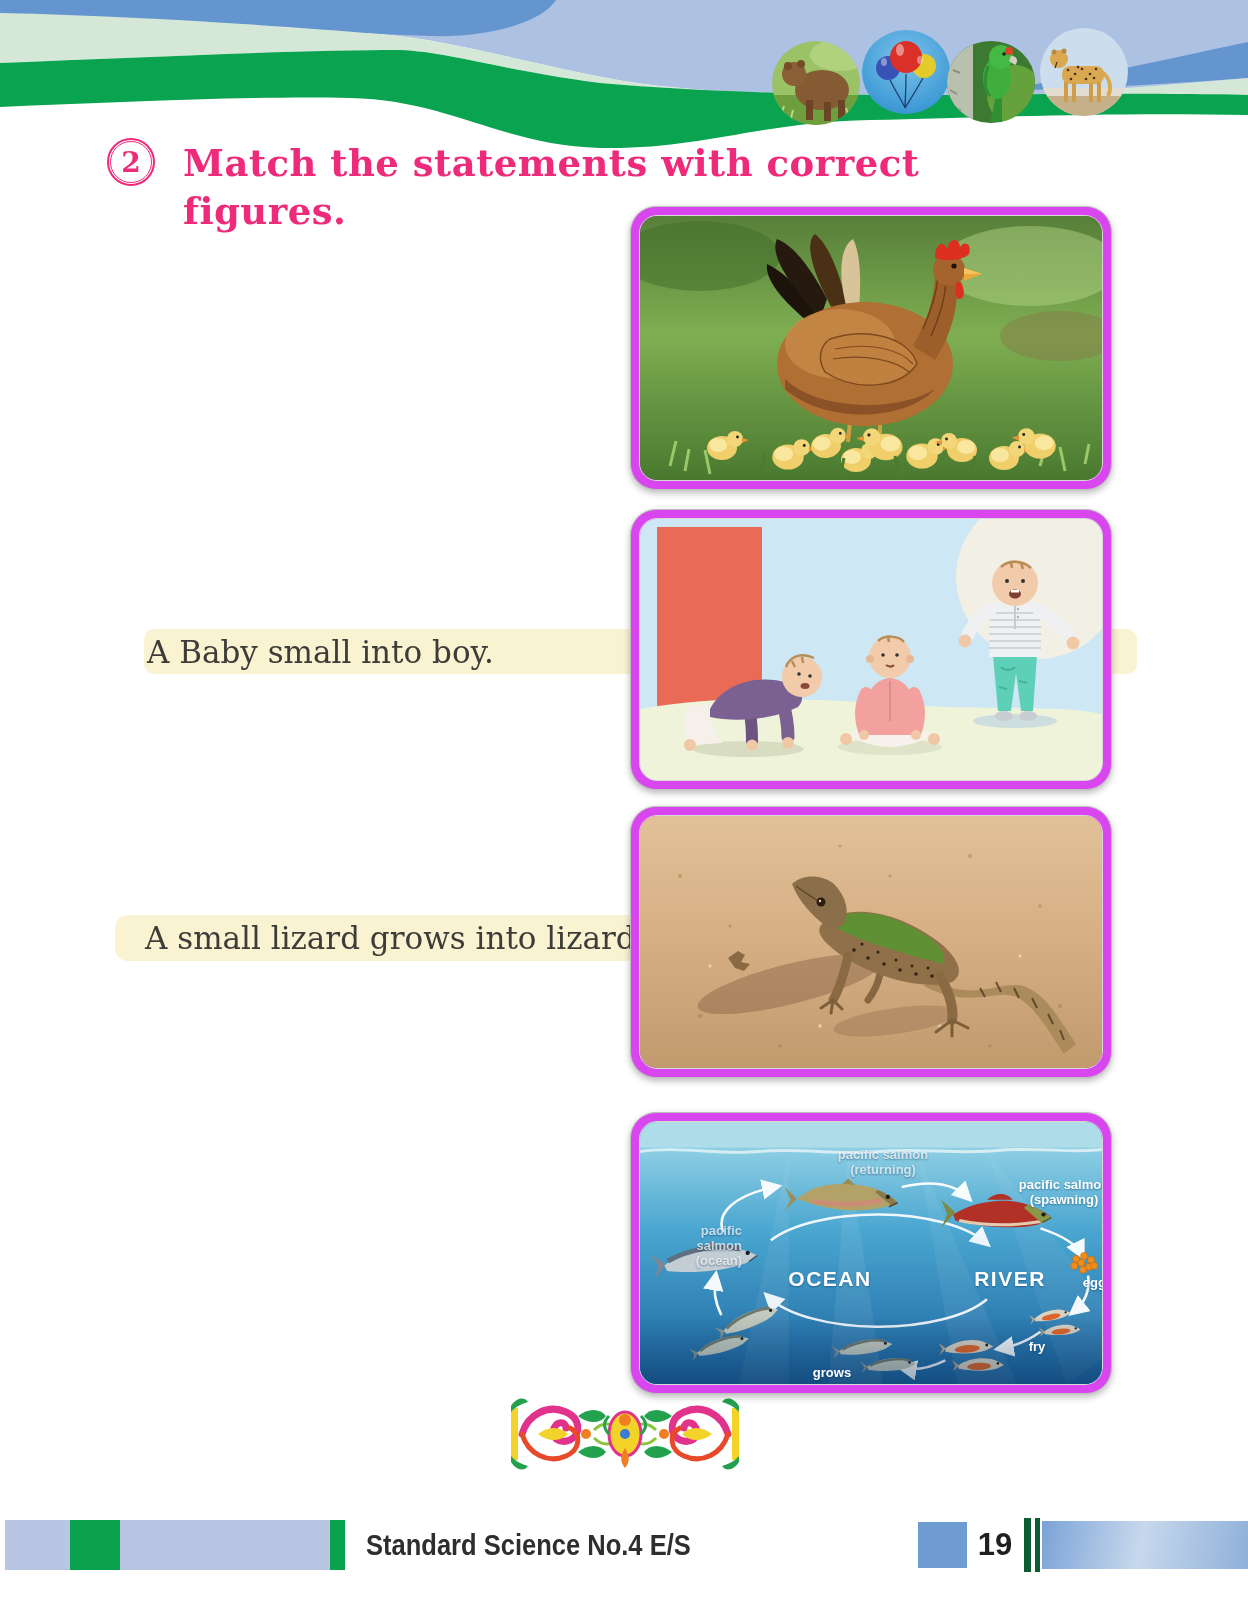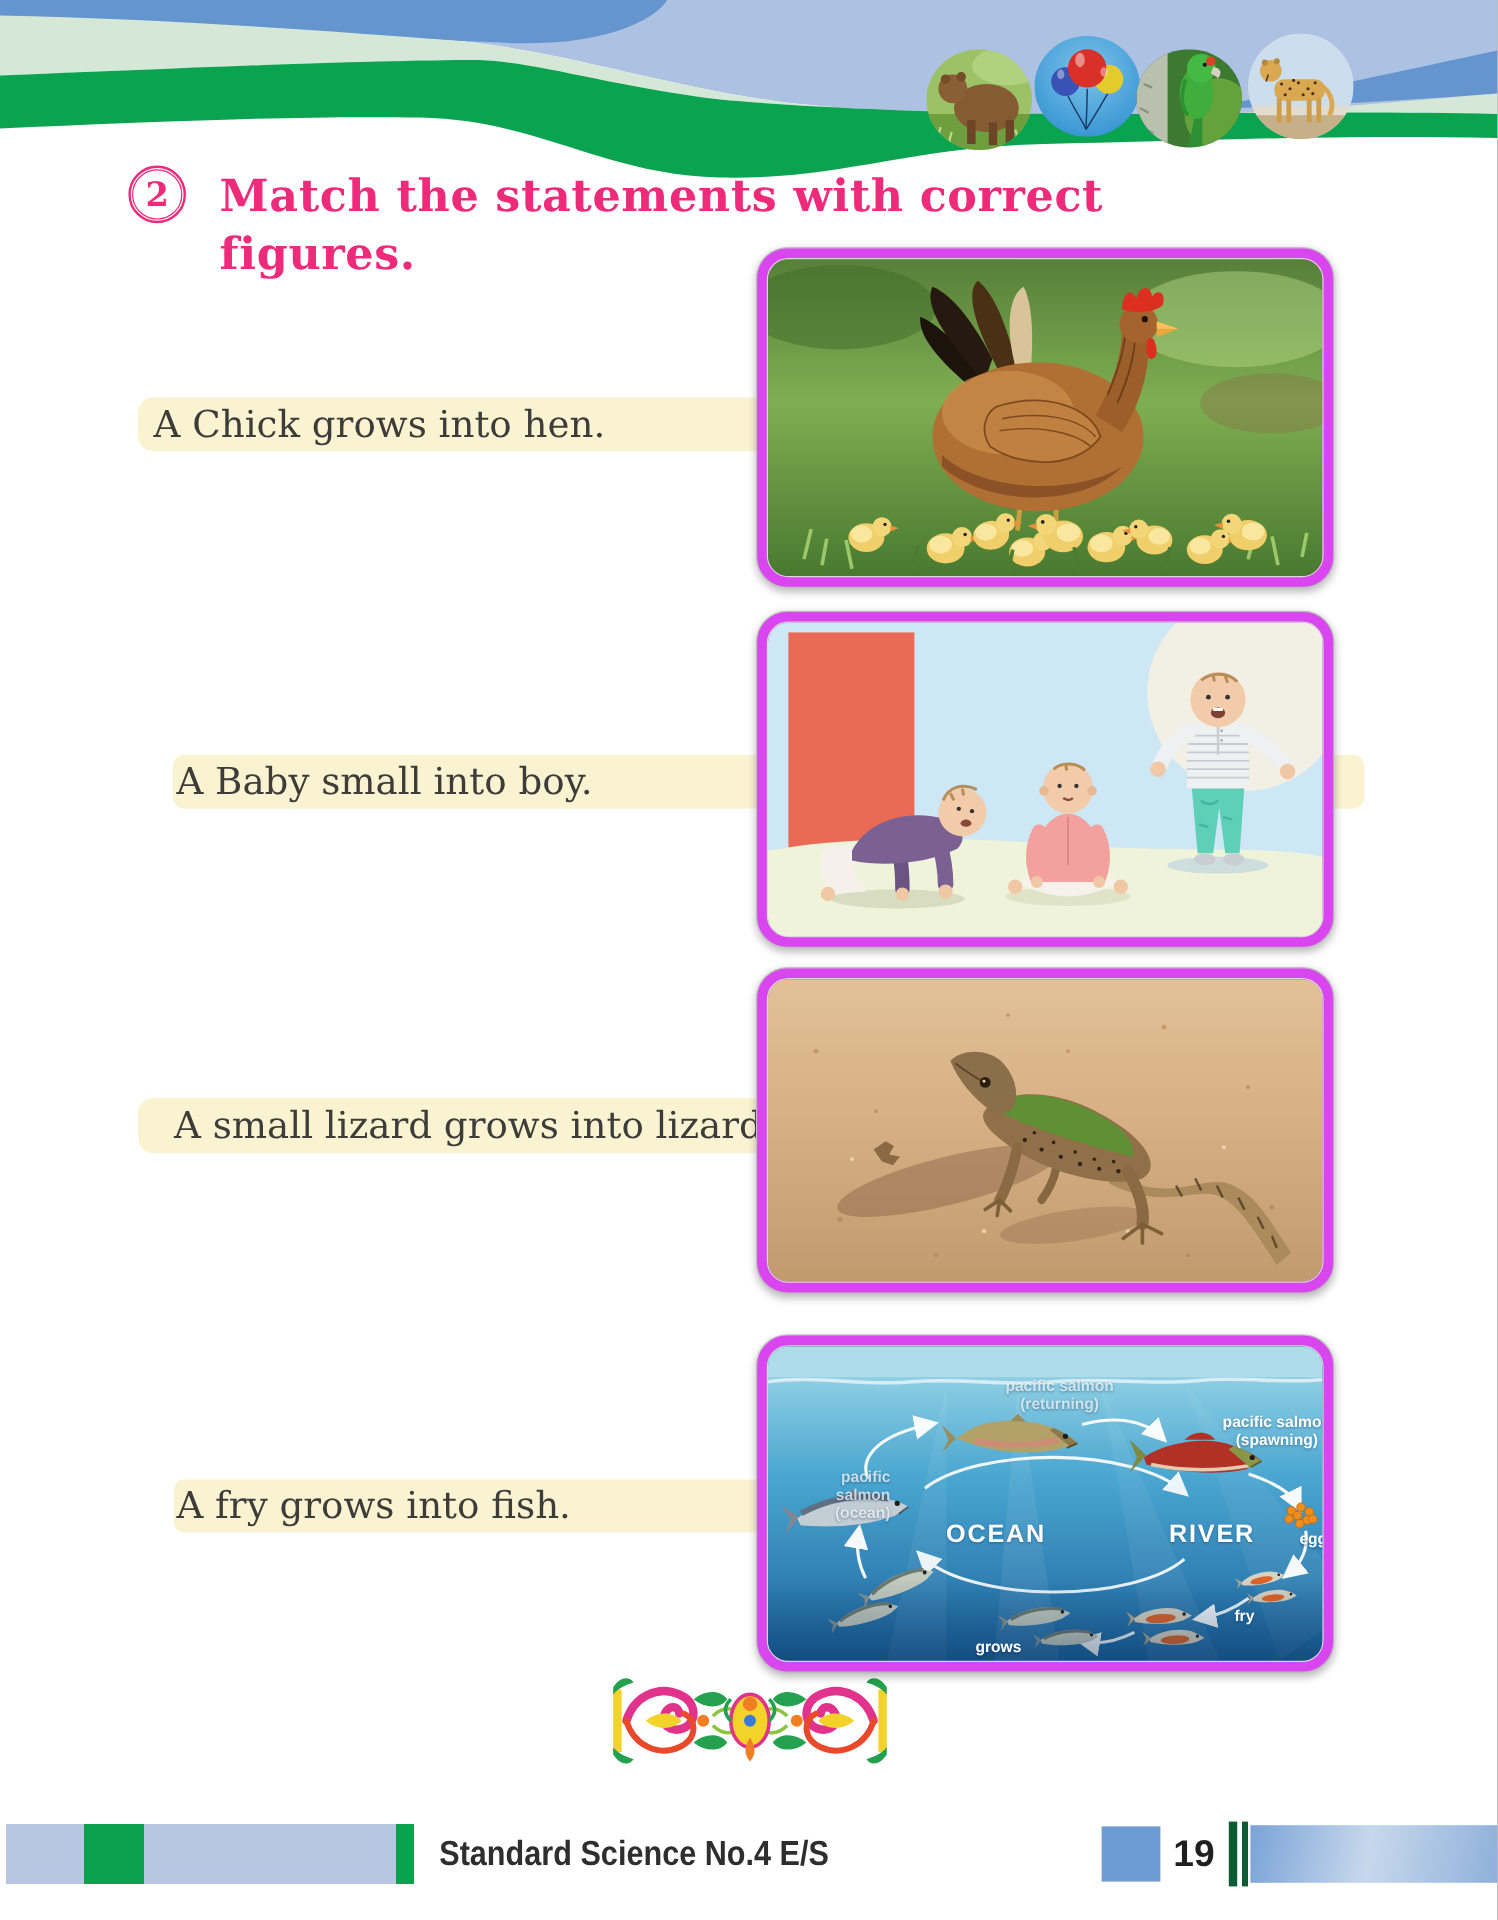--- a/index.html
+++ b/index.html
@@ -157,31 +157,25 @@
     </g>
   </svg>
 
   <div class="qbadge">
     <div class="inner">
         <span>2</span>
       </div>
   </div>
   <div class="qtitle">Match the statements with correct figures.</div>
 
-  <div class="hl" style="left:115px;top:331px;width:545px;height:45px;padding-left:13px;">
-    <span>A Chick grows into hen.</span>
-  </div>
   <div class="hl" style="left:144px;top:629px;width:990px;height:45px;padding-left:3px;border-radius:10px;">
     <span>A Baby small into boy.</span>
   </div>
   <div class="hl" style="left:115px;top:915px;width:545px;height:46px;padding-left:30px;">
     <span>A small lizard grows into lizard.</span>
-  </div>
-  <div class="hl" style="left:145px;top:1233px;width:515px;height:44px;padding-left:2px;border-radius:8px;">
-    <span>A fry grows into fish.</span>
   </div>
 
   <div class="card" style="top:206px;height:284px;">
     <div class="img">
       <svg viewBox="0 0 462 264" preserveAspectRatio="none">
         <defs>
           <linearGradient id="grassG" x1="0" y1="0" x2="0" y2="1">
             <stop offset="0" stop-color="#577f39"></stop>
               <stop offset=".45" stop-color="#7fae52"></stop>
               <stop offset="1" stop-color="#49792f"></stop>

